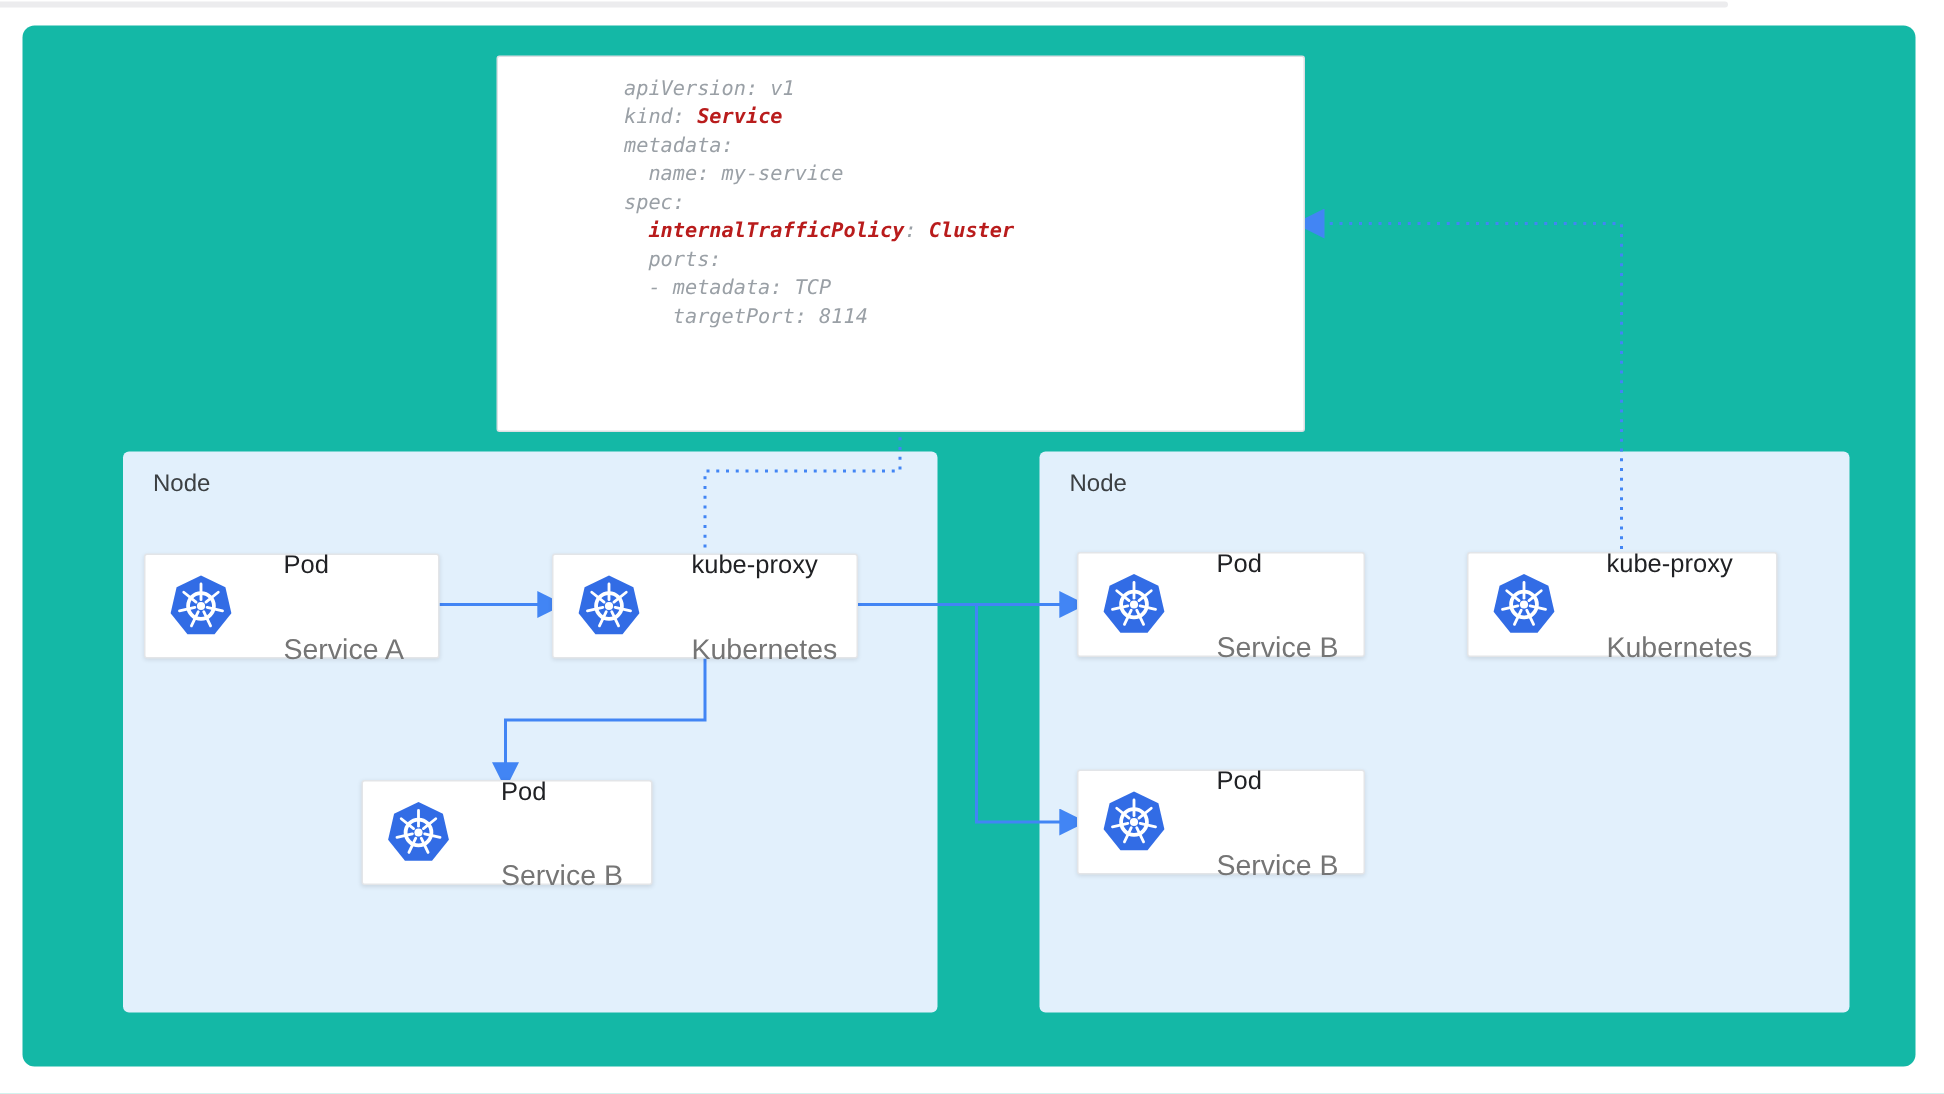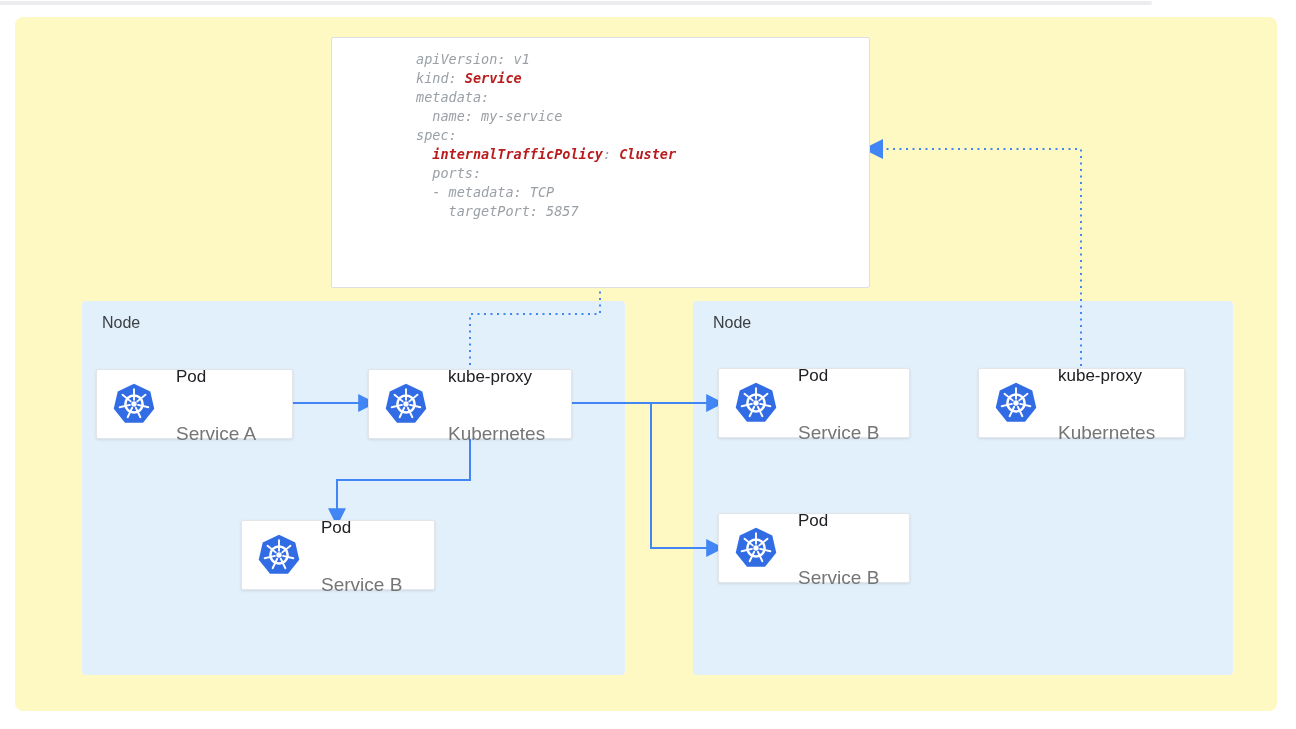--- a/index.html
+++ b/index.html
@@ -1,39 +1,39 @@
 <!DOCTYPE html>
 <html><head>
 <meta charset="utf-8">
 <style>
   html,body{margin:0;padding:0;background:#ffffff;}
   .stage{position:relative;width:1296px;height:729px;background:#ffffff;overflow:hidden;
          font-family:"Liberation Sans",sans-serif;}
   .top-rule{position:absolute;left:0;top:1px;width:1152px;height:4px;background:#ececee;
             border-radius:0 2px 2px 0;}
-  .page{position:absolute;left:15px;top:17px;width:1262px;height:694px;background:#fef9c3;
+  .page{position:absolute;left:15px;top:17px;width:1262px;height:694px;background:#14b8a6;
         border-radius:8px;}
   
   .node-panel{position:absolute;background:#e2f0fc;border-radius:4px;}
   .node-left{left:67px;top:284px;width:543px;height:374px;}
   .node-right{left:678px;top:284px;width:540px;height:374px;}
   .node-label{position:absolute;left:20px;top:13px;font-size:16px;color:#3c4043;}
   
   .yaml-card{position:absolute;left:331px;top:37px;width:539px;height:251px;background:#ffffff;
              border:1px solid #dcdfe3;border-radius:2px;box-sizing:border-box;}
   .code{position:absolute;left:84px;top:12px;font-family:"DejaVu Sans Mono",monospace;
         font-size:13.5px;font-style:italic;line-height:19px;color:#9aa0a6;}
   .code .cl{white-space:pre;}
   .code .b{font-weight:bold;color:#b91c1c;}
   
   .card{position:absolute;height:70px;background:#ffffff;border:1px solid #e3e5e8;
         border-radius:2px;box-sizing:border-box;display:flex;align-items:center;
         box-shadow:0 1px 3px rgba(0,0,0,0.10);}
   .k8s-icon{flex:0 0 auto;margin-left:16px;width:42px;height:42px;display:block;}
-  .card-text{display:flex;flex-direction:column;margin-left:21px;gap:35px;}
+  .card-text{display:flex;flex-direction:column;margin-left:34px;gap:35px;}
   .card-title{font-size:17px;color:#202124;line-height:21px;}
   .card-sub{font-size:19px;color:#757575;line-height:19px;margin-top:2px;}
   
   .overlay{position:absolute;left:0;top:0;width:1296px;height:729px;pointer-events:none;}
 </style>
 </head>
 <body>
 
 <svg width="0" height="0" style="position:absolute" aria-hidden="true">
   <defs>
@@ -94,21 +94,21 @@
   <div class="yaml-card">
     <div class="code">
       <div class="cl"><span>apiVersion: v1</span></div>
       <div class="cl"><span>kind: </span><span class="b">Service</span></div>
       <div class="cl"><span>metadata:</span></div>
       <div class="cl"><span>  name: my-service</span></div>
       <div class="cl"><span>spec:</span></div>
       <div class="cl"><span>  </span><span class="b">internalTrafficPolicy</span><span>: </span><span class="b">Cluster</span></div>
       <div class="cl"><span>  ports:</span></div>
       <div class="cl"><span>  - metadata: TCP</span></div>
-      <div class="cl"><span>    targetPort: 5857</span></div>
+      <div class="cl"><span>    targetPort: 8114</span></div>
     </div>
   </div>
 
   <div class="card" style="left:96px;top:369px;width:197px;">
     <svg class="k8s-icon" viewBox="0 0 40 40">
         <use href="#k8s-logo"></use>
       </svg>
     <span class="card-text">
       <span class="card-title">Pod</span>
       <span class="card-sub">Service A</span>

